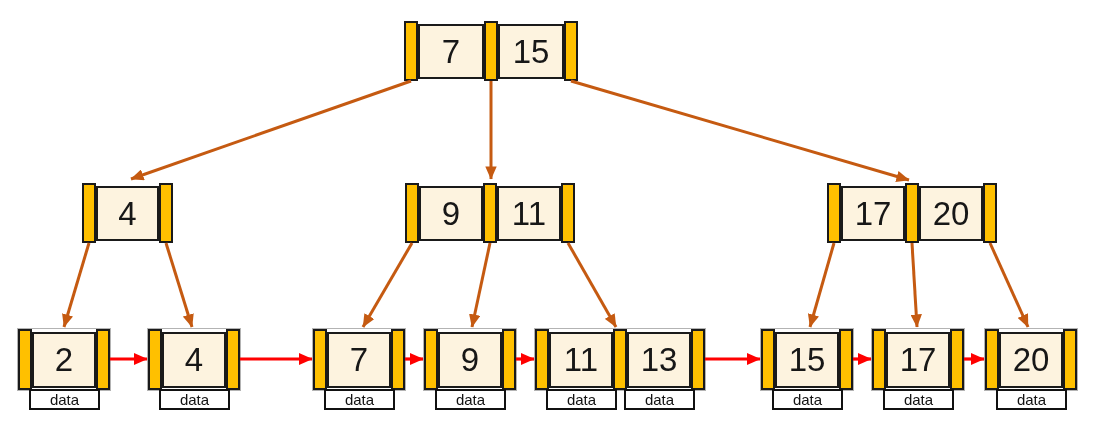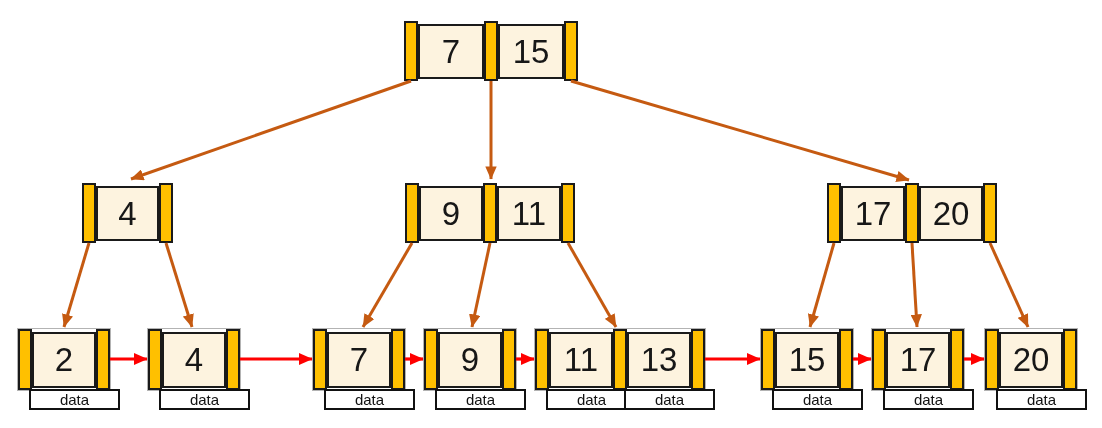--- a/index.html
+++ b/index.html
@@ -34,21 +34,21 @@
   .leaf-2  { left:18px;  top:329px; width:92px;  height:61px; }
   .leaf-4  { left:148px; top:329px; width:92px;  height:61px; }
   .leaf-7  { left:313px; top:329px; width:92px;  height:61px; }
   .leaf-9  { left:424px; top:329px; width:92px;  height:61px; }
   .leaf-11 { left:535px; top:329px; width:170px; height:61px; }
   .leaf-15 { left:761px; top:329px; width:92px;  height:61px; }
   .leaf-17 { left:872px; top:329px; width:92px;  height:61px; }
   .leaf-20 { left:985px; top:329px; width:92px;  height:61px; }
   
   .data-box {
-    position:absolute; top:60px; height:21px; width:91px;
+    position:absolute; top:60px; height:21px; width:71px;
     background:#ffffff; border:2px solid #111111; box-sizing:border-box;
     display:flex; align-items:center; justify-content:center;
     font-size:15px; color:#111111; line-height:1;
   }
   .db-a { left:11px; }
   .db-b { left:89px; }
   
   svg.edges { position:absolute; left:0; top:0; pointer-events:none; }
   .edge-int  { stroke:var(--internal-edge, #C55A11); stroke-width:3; }
   .edge-leaf { stroke:var(--leaf-chain-edge, #FF0000); stroke-width:3.2; }

